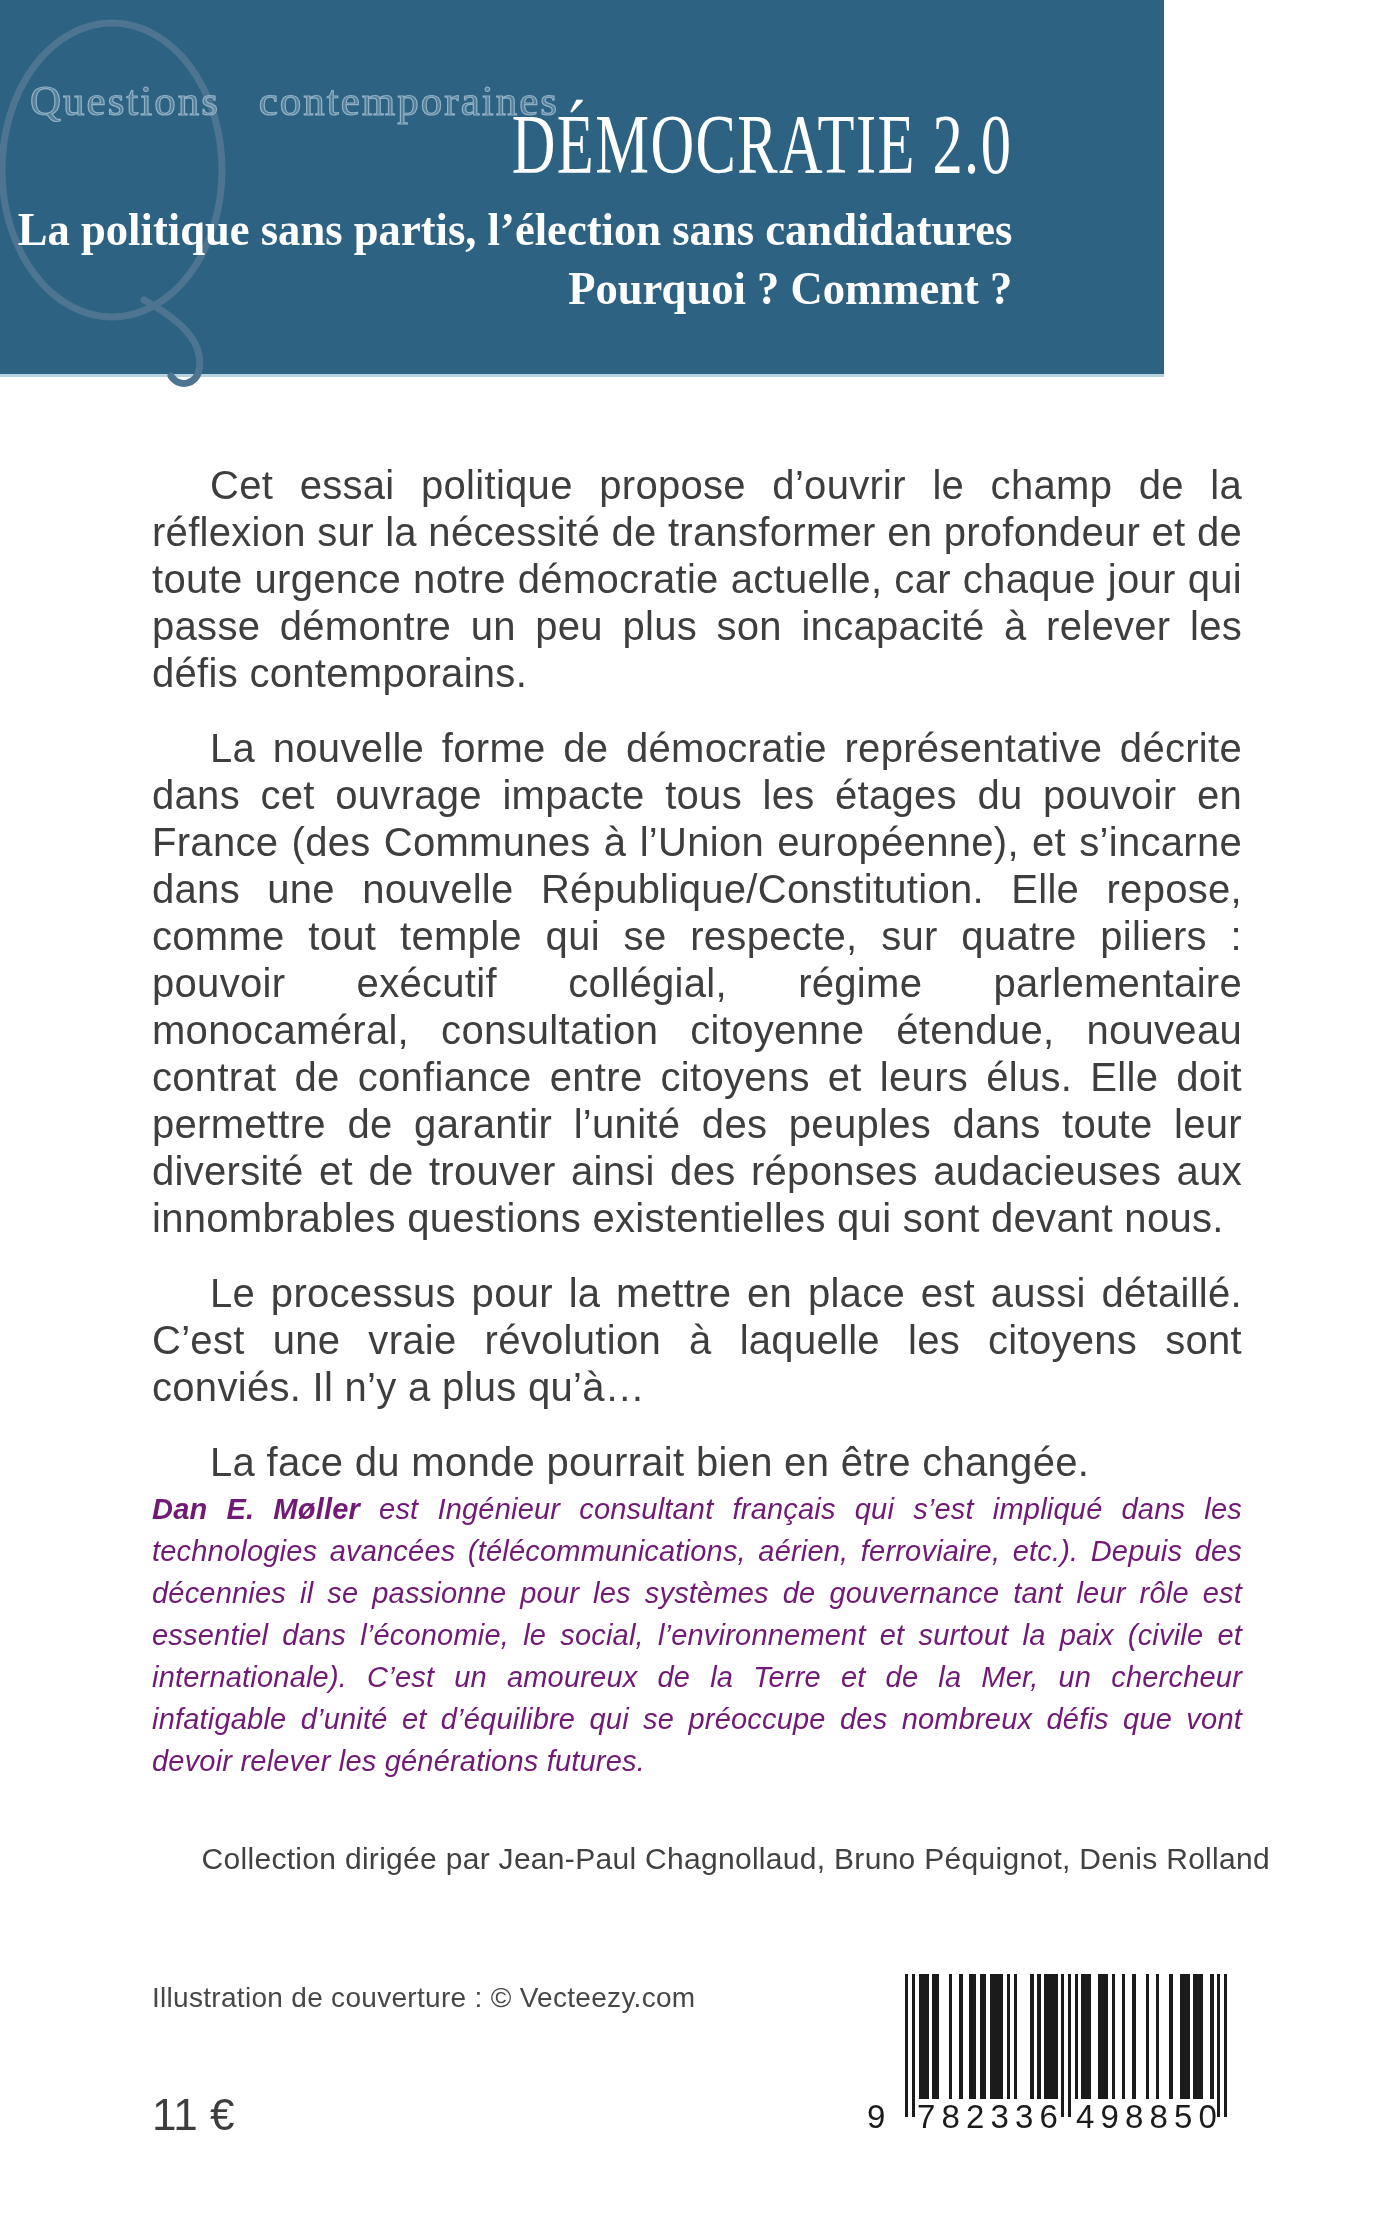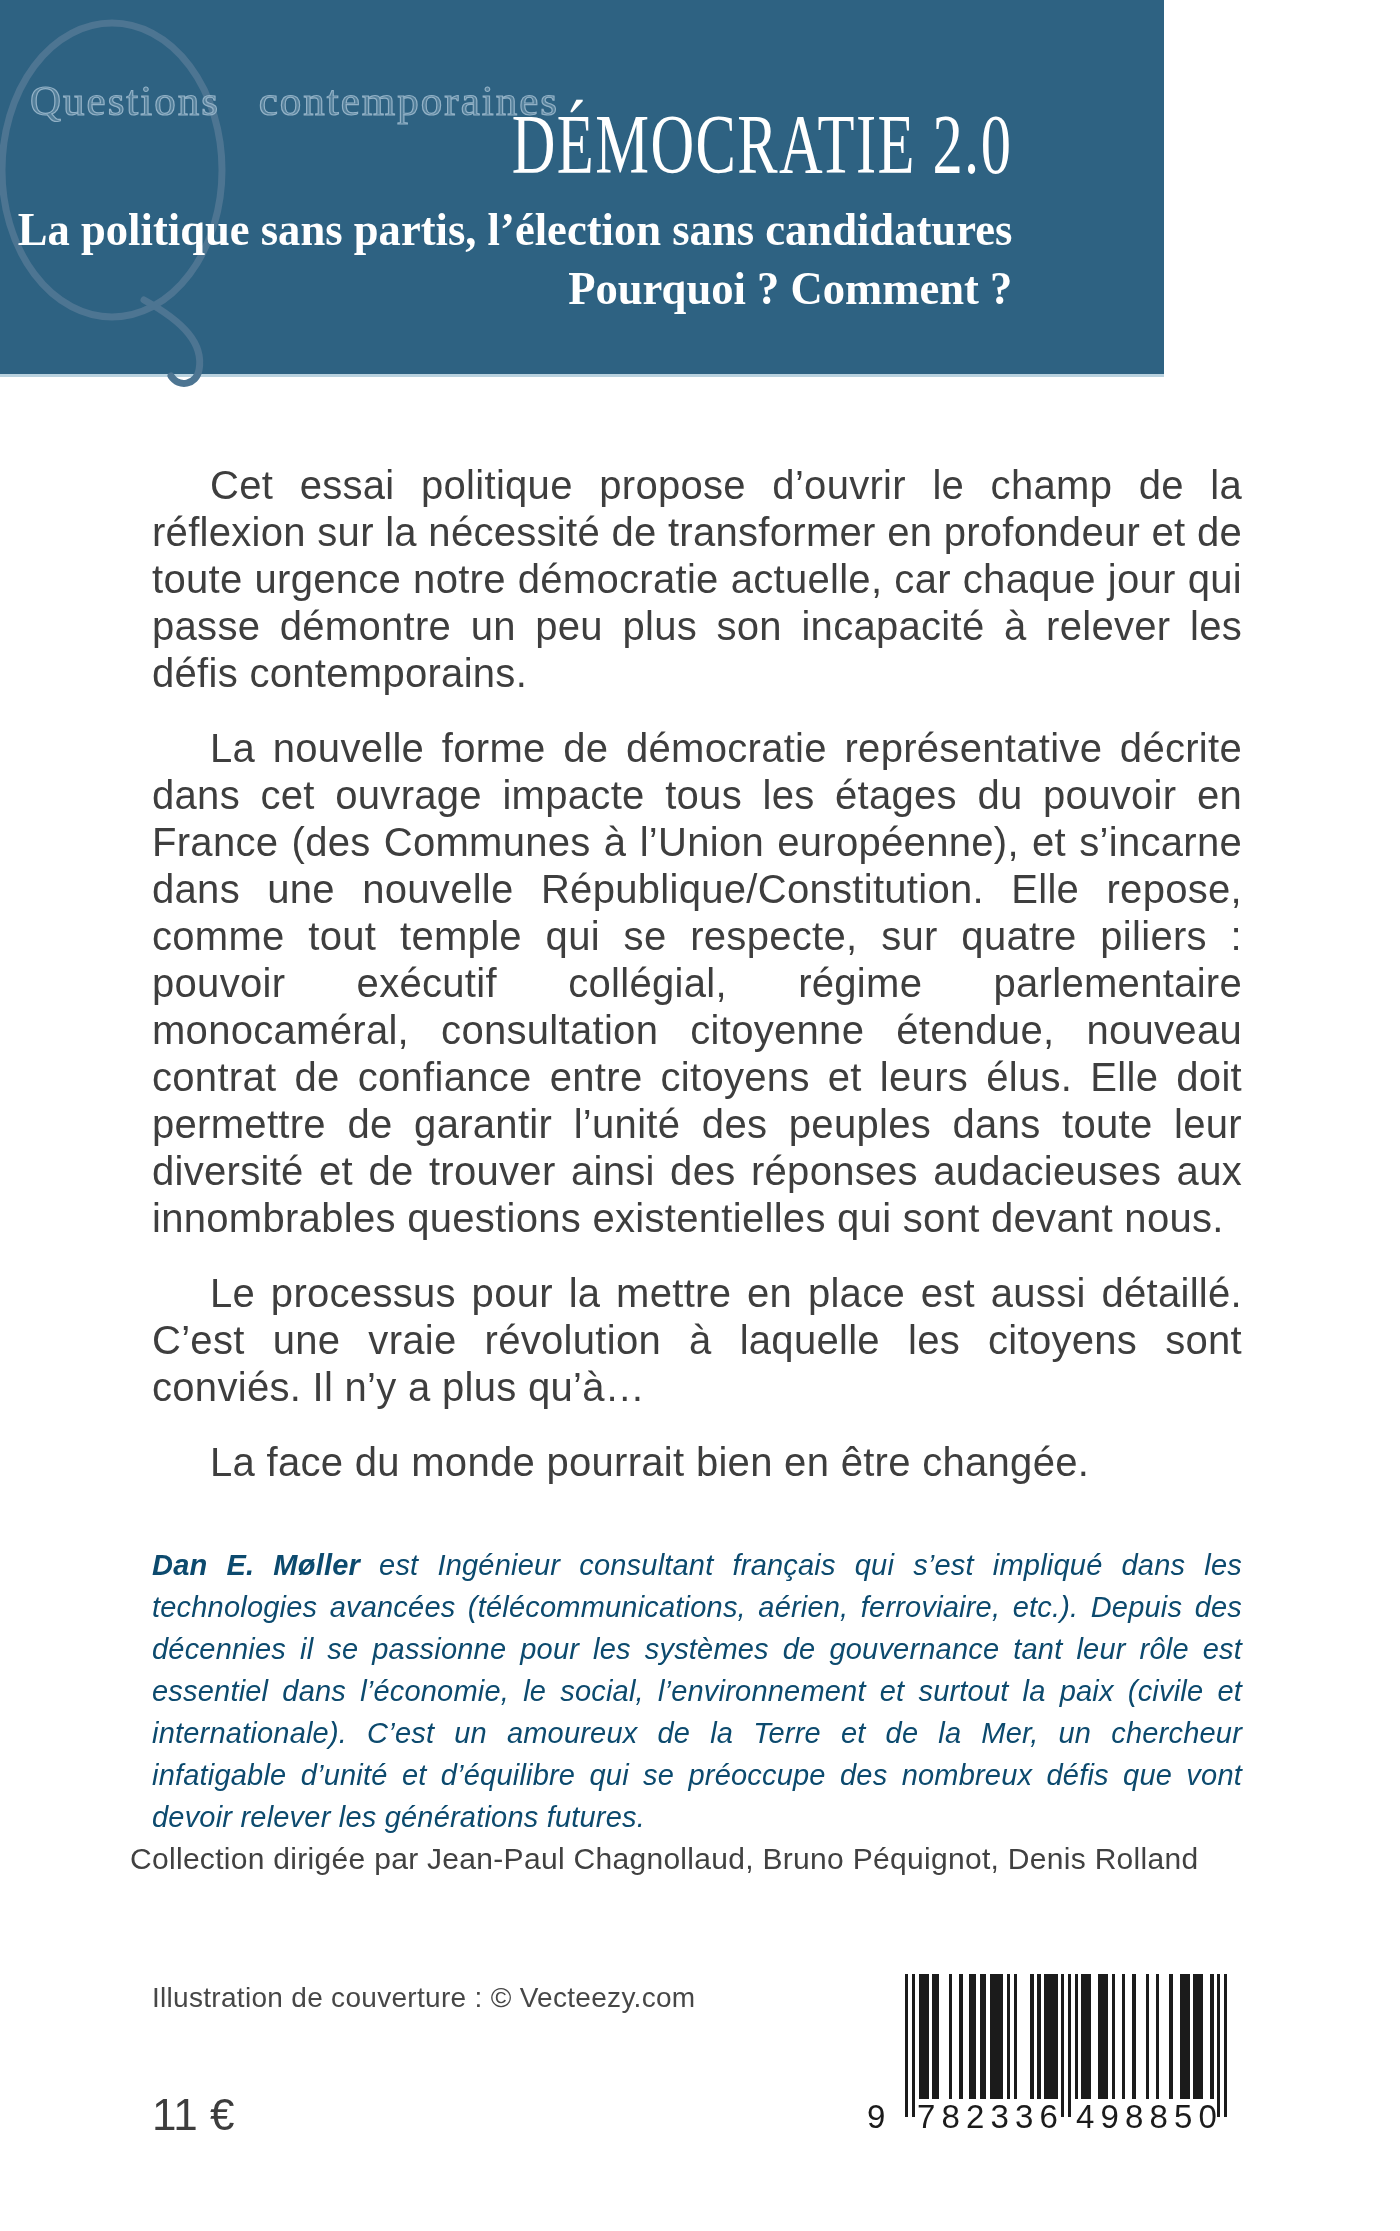--- a/index.html
+++ b/index.html
@@ -41,29 +41,29 @@
   .synopsis {
     position:absolute; left:152px; top:462px; width:1090px;
     font-size:40px; line-height:47px; font-weight:300; letter-spacing:0.3px;
     color:#3e3e3e; text-align:justify;
   }
   .synopsis p { margin:0 0 28px 0; text-indent:58px; }
   .synopsis p:last-child { margin-bottom:0; }
 
   
   .bio {
-    position:absolute; left:152px; top:1544px; width:1090px;
+    position:absolute; left:152px; top:1488px; width:1090px;
     font-size:29px; line-height:42px; font-style:italic; letter-spacing:0.2px;
-    color:#0c4a6e; text-align:justify;
+    color:#701a75; text-align:justify;
   }
   .bio .author { font-weight:700; }
 
   
   .collection-line {
-    position:absolute; left:130px; top:1842px; width:1140px; text-align:left;
+    position:absolute; left:130px; top:1842px; width:1140px; text-align:right;
     font-size:30px; font-weight:300; color:#414141; letter-spacing:0.3px;
     white-space:nowrap;
   }
 
   
   .credit   { position:absolute; left:152px; top:1982px; font-size:28px; font-weight:300; color:#474747; letter-spacing:0.3px; }
   .isbn     { position:absolute; left:152px; top:2046px; font-size:33px; font-weight:300; color:#3d3d3d; letter-spacing:0.5px; }
   .price    { position:absolute; left:152px; top:2090px; font-size:44px; font-weight:300; color:#3d3d3d; }
 
   

